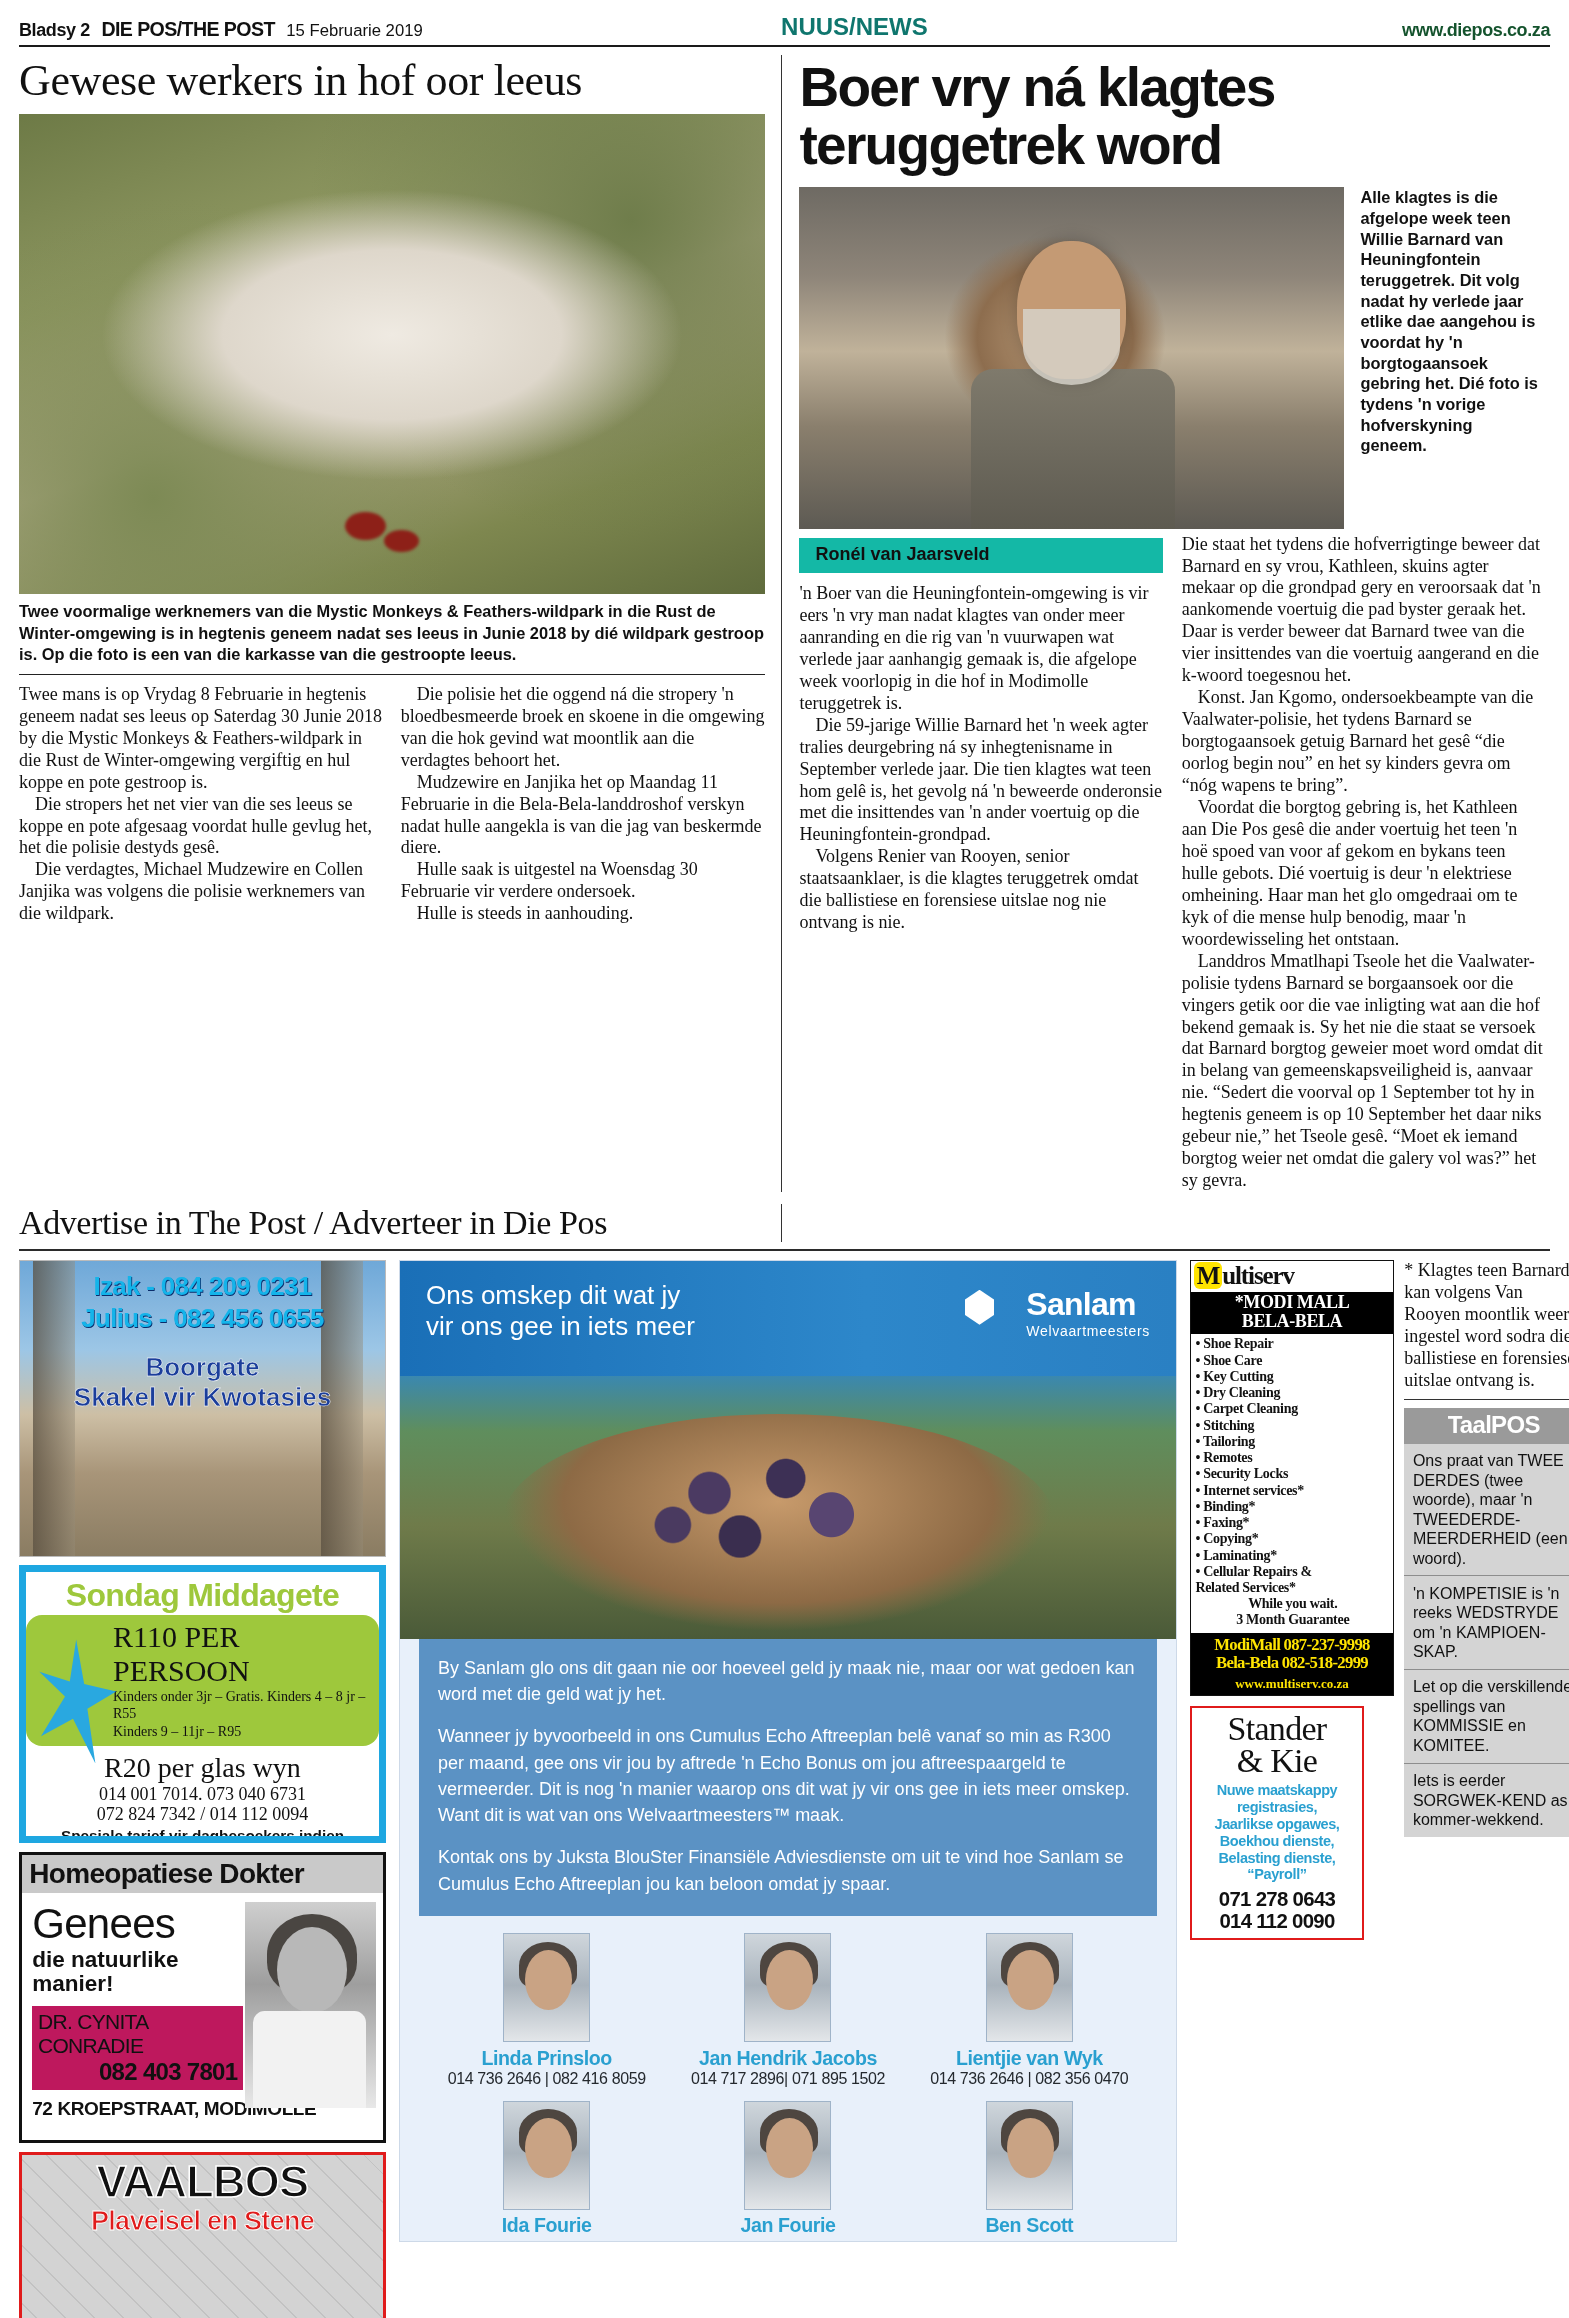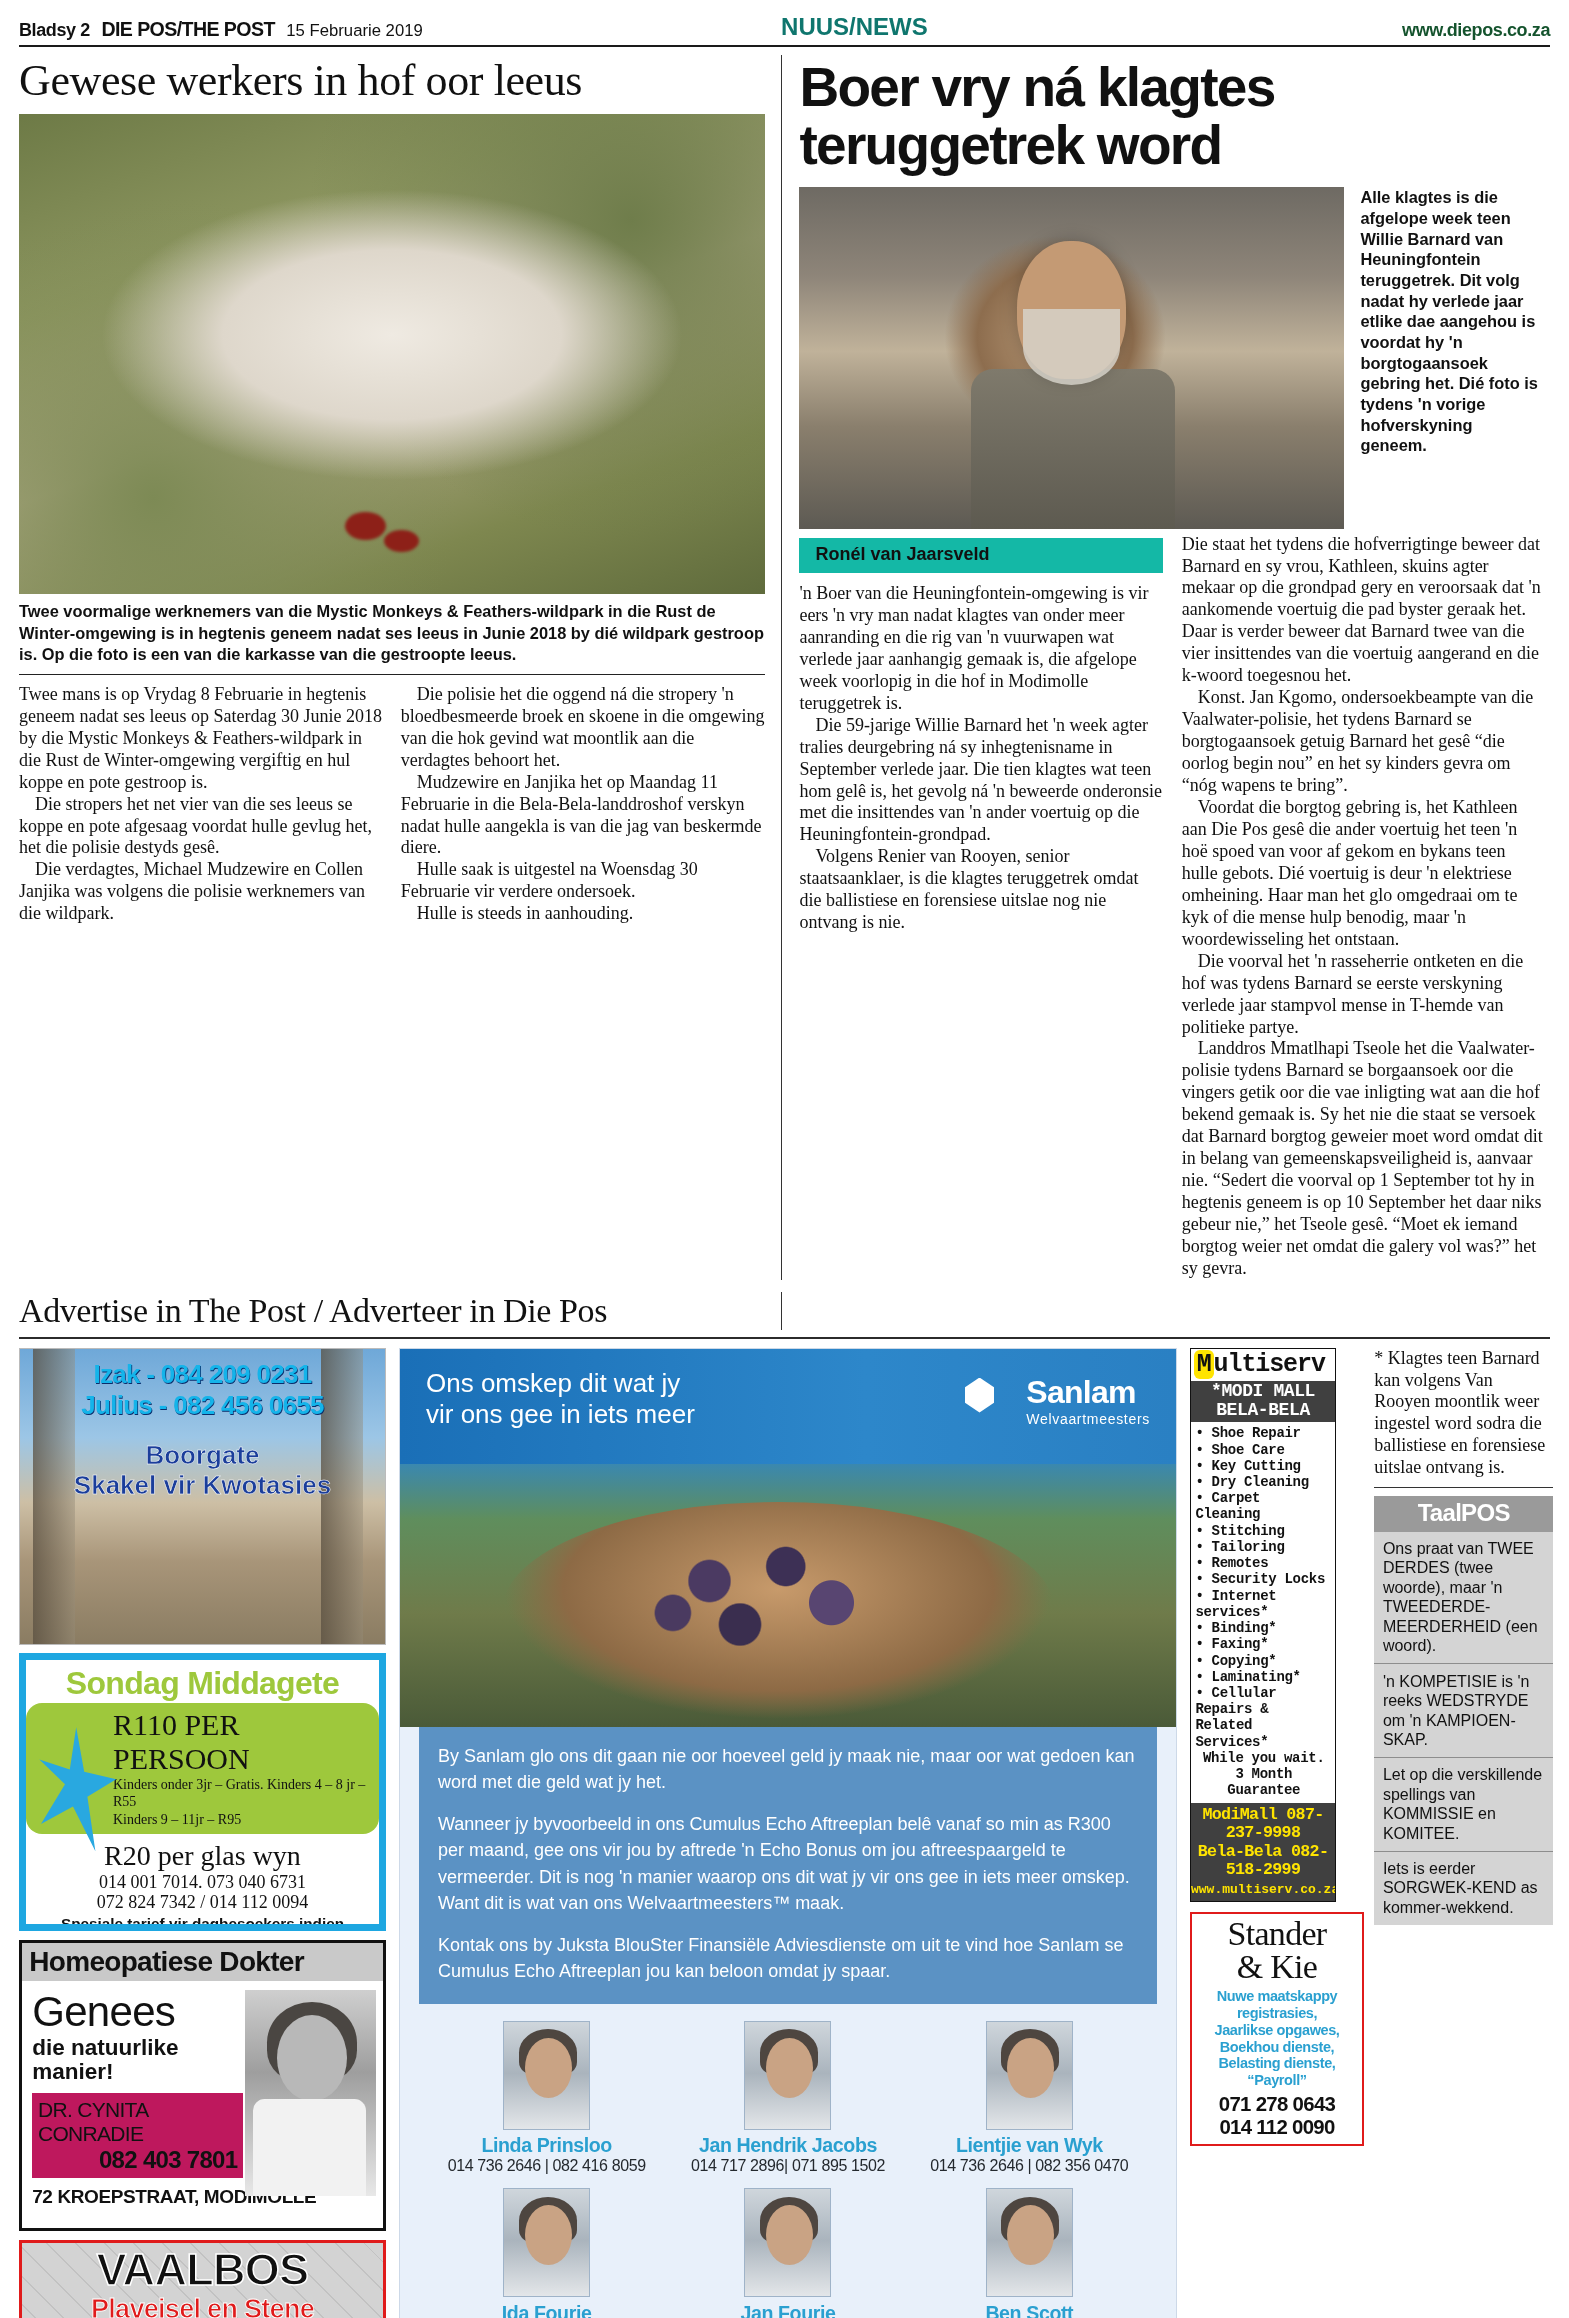--- a/index.html
+++ b/index.html
@@ -213,22 +213,22 @@
   .advisor { width:218px; text-align:center; font-family:"Liberation Sans", sans-serif; }
   .advisor .ph {
     width:87px; height:109px; margin:0 auto 4.4px auto; border:0.7px solid #9fb3c8;
     background:linear-gradient(180deg,#cfd6dc 0%,#aab4bd 48%,#e3e6e9 100%); position:relative; }
   .advisor .ph .f { position:absolute; left:20.4px; top:16px; width:47px; height:60px; border-radius:50%; background:#c9a384; }
   .advisor .ph .h { position:absolute; left:14.5px; top:7.3px; width:58px; height:47px; border-radius:50% 50% 30% 30%; background:#4e4640; }
   .advisor .nm { color:#2aa0d0; font-size:19.6px; font-weight:bold; letter-spacing:-0.4px; }
   .advisor .tl { color:#24292e; font-size:16px; letter-spacing:-0.4px; }
 
   
-  .ad-multiserv { width:146px; border:1.5px solid #111; background:#404040; color:#fff;
-     font-family:Liberation Mono, monospace; overflow:hidden; }
+  .ad-multiserv { width:204px; border:1.5px solid #111; background:#000000; color:#fff;
+     font-family:Liberation Serif, serif; overflow:hidden; }
   .ad-multiserv .logo { background:#fff; color:#111; font-size:25px; font-weight:bold; text-align:left;
      padding:1.5px 2.9px; letter-spacing:-1.1px; }
   .ad-multiserv .logo .m { background:#ffe400; border-radius:5.8px; padding:0 2.9px; }
   .ad-multiserv .mall { font-size:18px; font-weight:bold; text-align:center; line-height:1.04; letter-spacing:-0.4px; padding:1.5px 0 2.9px 0; }
   .ad-multiserv .list { background:#fff; color:#111; font-size:14px; font-weight:bold; line-height:1.16;
      padding:2.9px 2.9px 4.4px 4.4px; letter-spacing:-0.3px; }
   .ad-multiserv .list .ctr { text-align:center; }
   .ad-multiserv .contact { color:#ffe400; font-size:16.7px; font-weight:bold; text-align:center; line-height:1.1; padding:2.9px 0; letter-spacing:-0.7px; }
   .ad-multiserv .web { color:#ffe400; font-size:13px; font-weight:bold; text-align:center; padding-bottom:3.6px; }
 
@@ -311,21 +311,20 @@
         <div>
           <div class="byline">Ronél  van Jaarsveld</div>
           <p class="art">'n Boer van die Heuningfontein-omgewing is vir eers 'n vry man nadat klagtes van onder meer aanranding en die rig van 'n vuurwapen wat verlede jaar aanhangig gemaak is, die afgelope week voorlopig in die hof in Modimolle teruggetrek is.</p>
           <p class="art">Die 59-jarige Willie Barnard het 'n week agter tralies deurgebring ná sy inhegtenisname in September verlede jaar. Die tien klagtes wat teen hom gelê is, het gevolg ná 'n beweerde onderonsie met die insittendes van 'n ander voertuig op die Heuningfontein-grondpad.</p>
           <p class="art">Volgens Renier van Rooyen, senior staatsaanklaer, is die klagtes teruggetrek omdat die ballistiese en forensiese uitslae nog nie ontvang is nie.</p>
         </div>
         <div>
           <p class="art">Die staat het tydens die hofverrigtinge beweer dat Barnard en sy vrou, Kathleen, skuins agter mekaar op die grondpad gery en veroorsaak dat 'n aankomende voertuig die pad byster geraak het. Daar is verder beweer dat Barnard twee van die vier insittendes van die voertuig aangerand en die k-woord toegesnou het.</p>
           <p class="art">Konst. Jan Kgomo, ondersoekbeampte van die Vaalwater-polisie, het tydens Barnard se borgtogaansoek getuig Barnard het gesê “die oorlog begin nou” en het sy kinders gevra om “nóg wapens te bring”.</p>
           <p class="art">Voordat die borgtog gebring is, het Kathleen aan Die Pos gesê die ander voertuig het teen 'n hoë spoed van voor af gekom en bykans teen hulle gebots. Dié voertuig is deur 'n elektriese omheining. Haar man het glo omgedraai om te kyk of die mense hulp benodig, maar 'n woordewisseling het ontstaan.</p>
-          <p class="art">Die voorval het 'n rasseherrie ontketen en die hof was tydens Barnard se eerste verskyning verlede jaar stampvol mense in T-hemde van politieke partye.</p>
           <p class="art">Landdros Mmatlhapi Tseole het die Vaalwater-polisie tydens Barnard se borgaansoek oor die vingers getik oor die vae inligting wat aan die hof bekend gemaak is. Sy het nie die staat se versoek dat Barnard borgtog geweier moet word omdat dit in belang van gemeenskapsveiligheid is, aanvaar nie. “Sedert die voorval op 1 September tot hy in hegtenis geneem is op 10 September het daar niks gebeur nie,” het Tseole gesê. “Moet ek iemand borgtog weier net omdat die galery vol was?” het sy gevra.</p>
         </div>
       </div>
     </div>
   </div>
 
   <div class="adv-band">
     <div class="adv-title">Advertise in The Post / Adverteer in Die Pos</div>
   </div>
   <div class="rule-dbl"></div>

